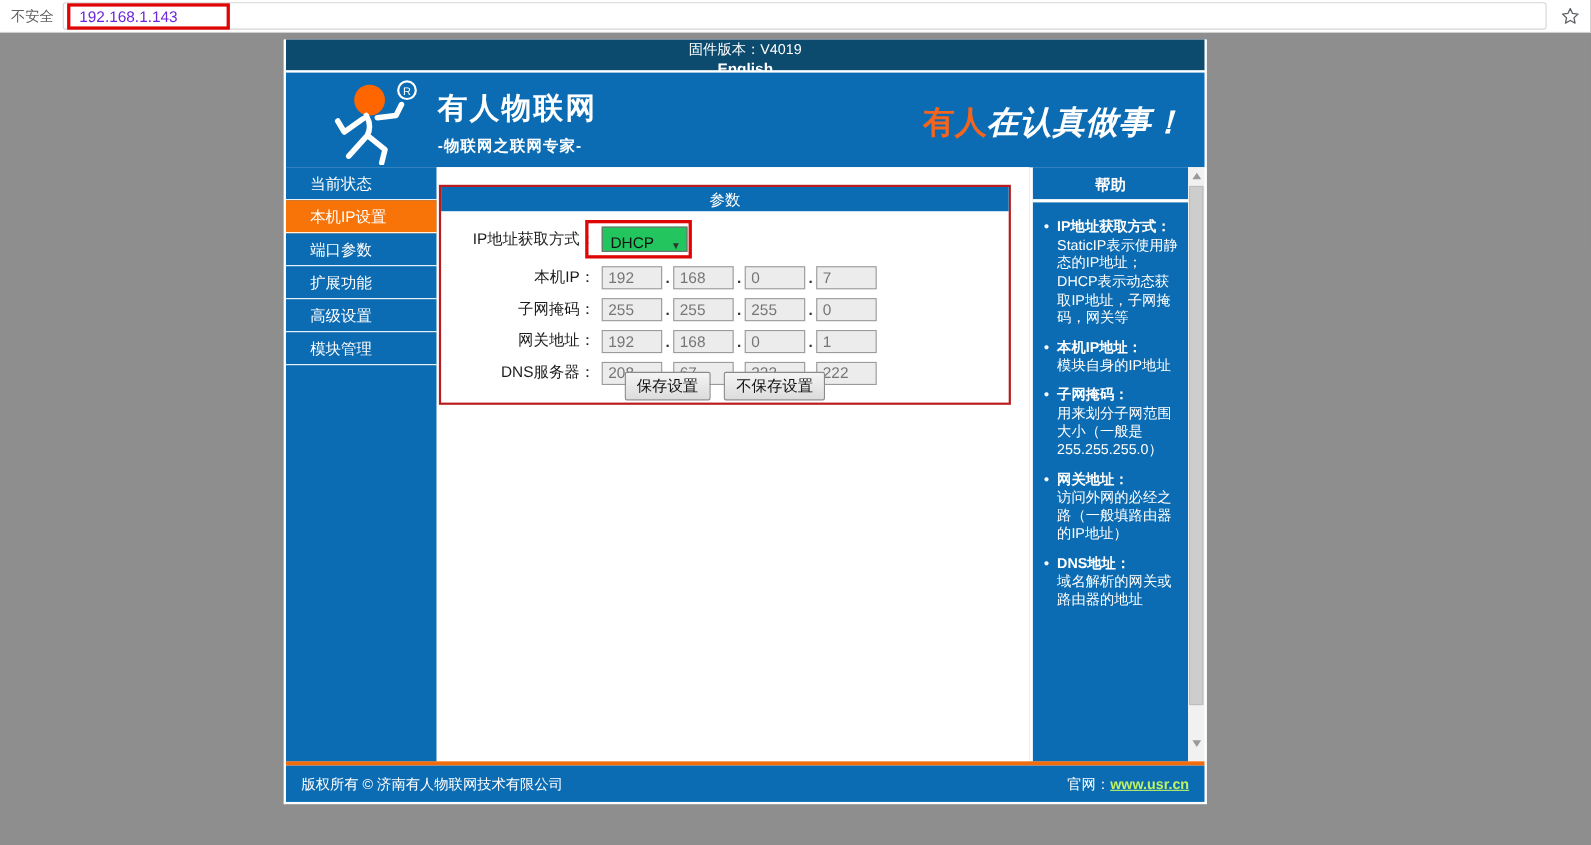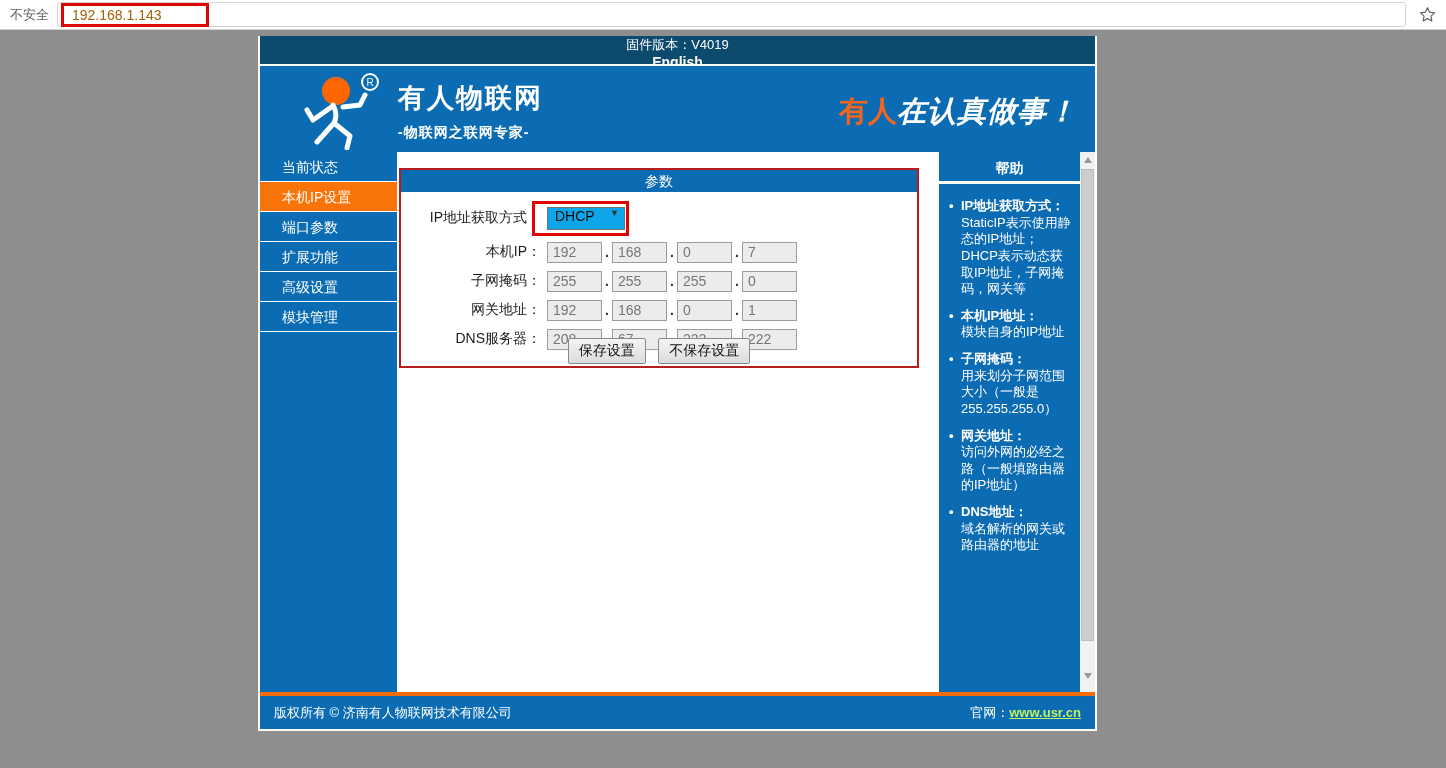--- a/index.html
+++ b/index.html
@@ -3,21 +3,21 @@
 <meta charset="utf-8">
 <style>
   * { margin:0; padding:0; box-sizing:border-box; }
   html,body { width:1446px; height:768px; font-family:"Liberation Sans","DejaVu Sans",sans-serif; background:#8e8e8e; overflow:hidden; }
 
   
   .browser-bar { position:absolute; left:0; top:0; width:1446px; height:30px; background:#ffffff; border-bottom:1px solid #cfcfcf; display:flex; align-items:center; padding:0 6px; }
   .security-label { font-size:13px; color:#5f5f5f; padding:0 8px 0 4px; white-space:nowrap; }
   .omnibox { flex:1; height:25px; border:1px solid #d6d6d6; border-radius:3px; display:flex; align-items:center; background:#fff; margin-right:8px; }
   .url-frame { border:3px solid #e00505; height:24px; margin-left:3px; display:flex; align-items:center; padding:0 44px 0 8px; }
-  .url-text { font-size:14px; color:#a16207; white-space:nowrap; }
+  .url-text { font-size:14px; color:#6d28d9; white-space:nowrap; }
   .star-btn { width:26px; height:26px; display:flex; align-items:center; justify-content:center; }
 
   
   .page { position:absolute; left:0; top:30px; width:1446px; height:738px; background:#8e8e8e; }
   .site { position:absolute; left:258px; top:6px; width:839px; border:2px solid #ffffff; border-top:none; background:#ffffff; }
 
   .topbar { height:28px; background:#0c4a6e; color:#ffffff; display:flex; align-items:center; justify-content:flex-start; padding:0 12px; font-size:13px;flex-direction:column; }
   .lang-link { color:#ffffff; font-weight:bold; text-decoration:underline; font-size:14px; cursor:pointer; }
   .topgap { height:2px; background:#ffffff; }
 
@@ -36,21 +36,21 @@
   .side-item.active { background:#f87408; }
 
   .content { flex:1; position:relative; background:#ffffff; }
   .form-box { position:absolute; left:2px; top:16px; width:520px; border:2px solid #b91c1c; background:#fff; }
   .form-title { height:22px; background:#0c6cb3; color:#ffffff; font-size:14px; text-align:center; line-height:22px; }
   .form-body { padding:8px 0 10px 0; position:relative; }
   .form-row { display:flex; align-items:center; height:24px; margin:5px 0; }
   .form-row.mode-row { height:28px; margin:4px 0 8px 0; }
   .form-label { width:146px; text-align:right; padding-right:6px; font-size:14px; color:#1c1c1c; white-space:nowrap; }
   .select-wrap { position:relative; display:inline-block; }
-  .select-box { display:inline-flex; align-items:flex-start; justify-content:space-between; width:78px; height:23px; border:1px solid #707070; background:#0ea5e9; font-size:14px; color:#111; padding:0 5px 0 7px; cursor:pointer; }
+  .select-box { display:inline-flex; align-items:flex-end; justify-content:space-between; width:78px; height:23px; border:1px solid #707070; background:#22c55e; font-size:14px; color:#111; padding:0 5px 0 7px; cursor:pointer; }
   .select-arrow { font-size:9px; color:#333; }
   .red-frame { position:absolute; left:-15px; top:-6px; width:97px; height:35px; border:3px solid #e00505; pointer-events:none; }
   .octet-input { width:55px; height:21px; background:#ececec; border:1px solid #9b9b9b; color:#767676; font-size:14px; padding:0 0 0 5px; font-family:"Liberation Sans",sans-serif; }
   .dot-sep { width:10px; text-align:center; color:#333; font-size:14px; font-weight:bold; }
   .btn-row { position:absolute; left:0; top:186px; width:524px; text-align:center; }
   .push-btn { font-size:14px; color:#111; background:linear-gradient(#f4f4f4,#dcdcdc); border:1px solid #8a8a8a; border-radius:2px; padding:3px 10px; margin:0 4px; cursor:pointer; font-family:"Liberation Sans",sans-serif; }
 
   .help { width:144px; background:#0c6cb3; color:#ffffff; border-left:3px solid #ffffff; }
   .help-title { height:32px; line-height:32px; text-align:center; font-size:14px; font-weight:bold; border-bottom:3px solid #ffffff; }
   .help-list { list-style:none; padding:14px 6px 0 10px; }

